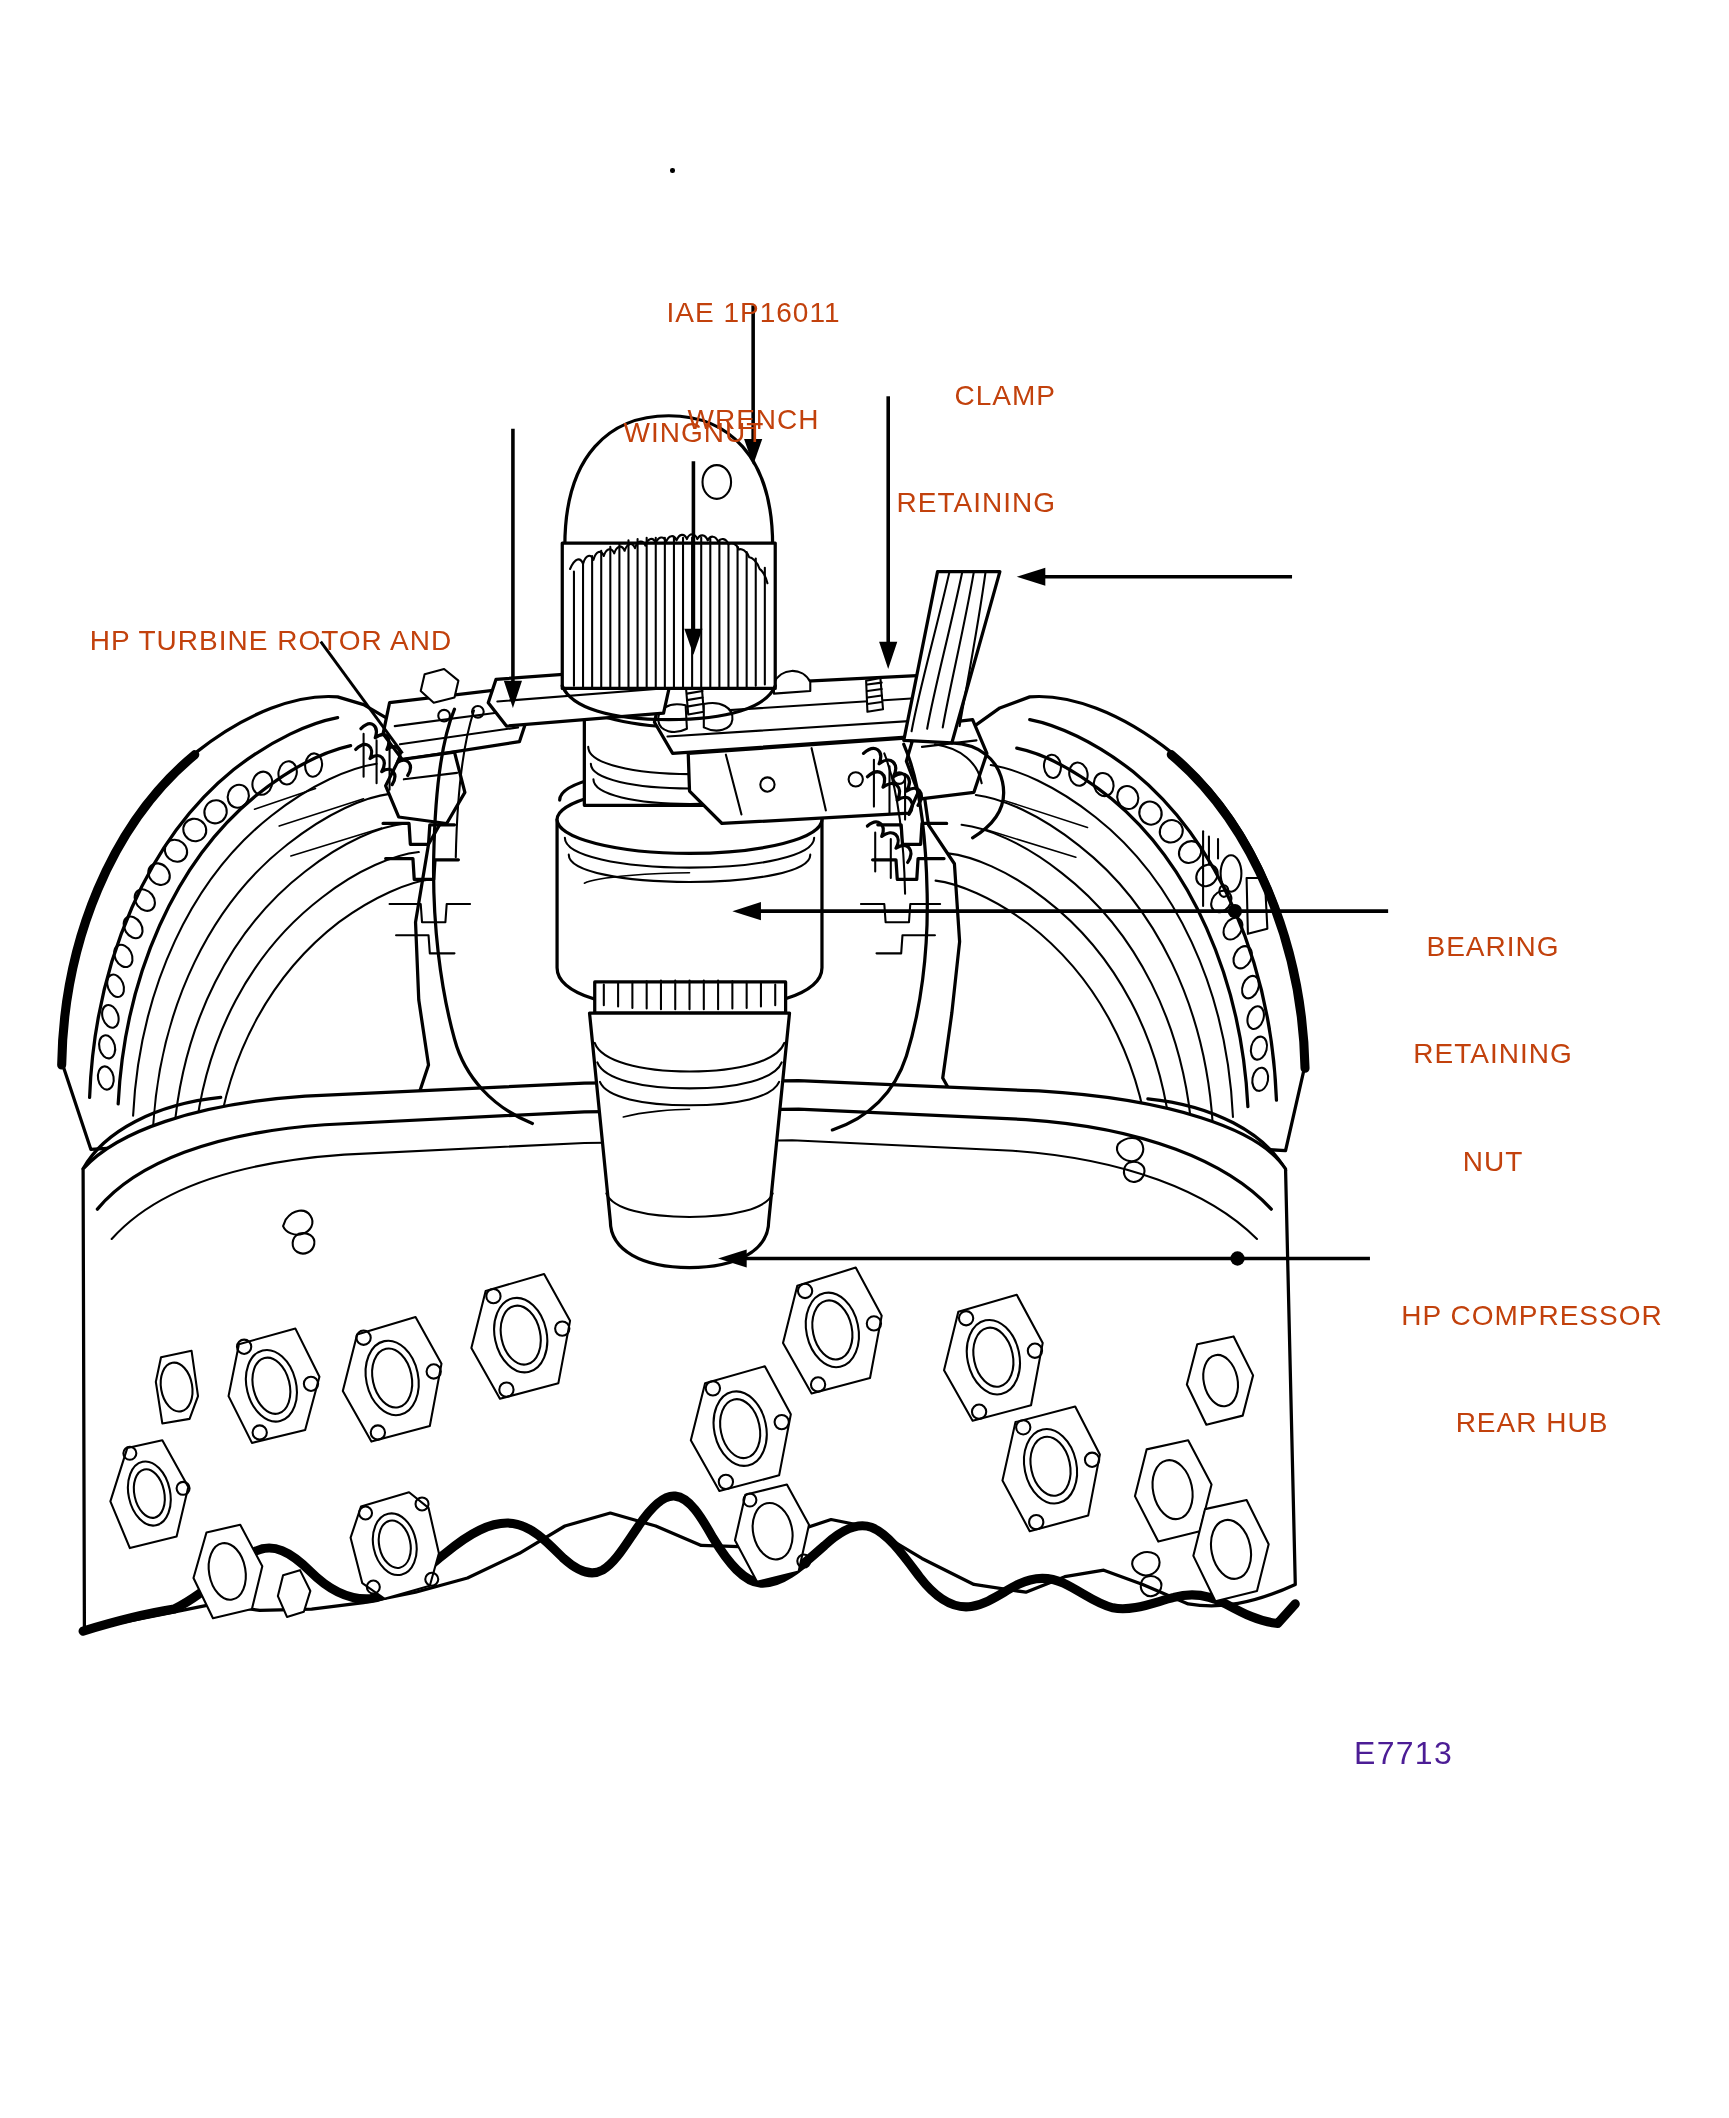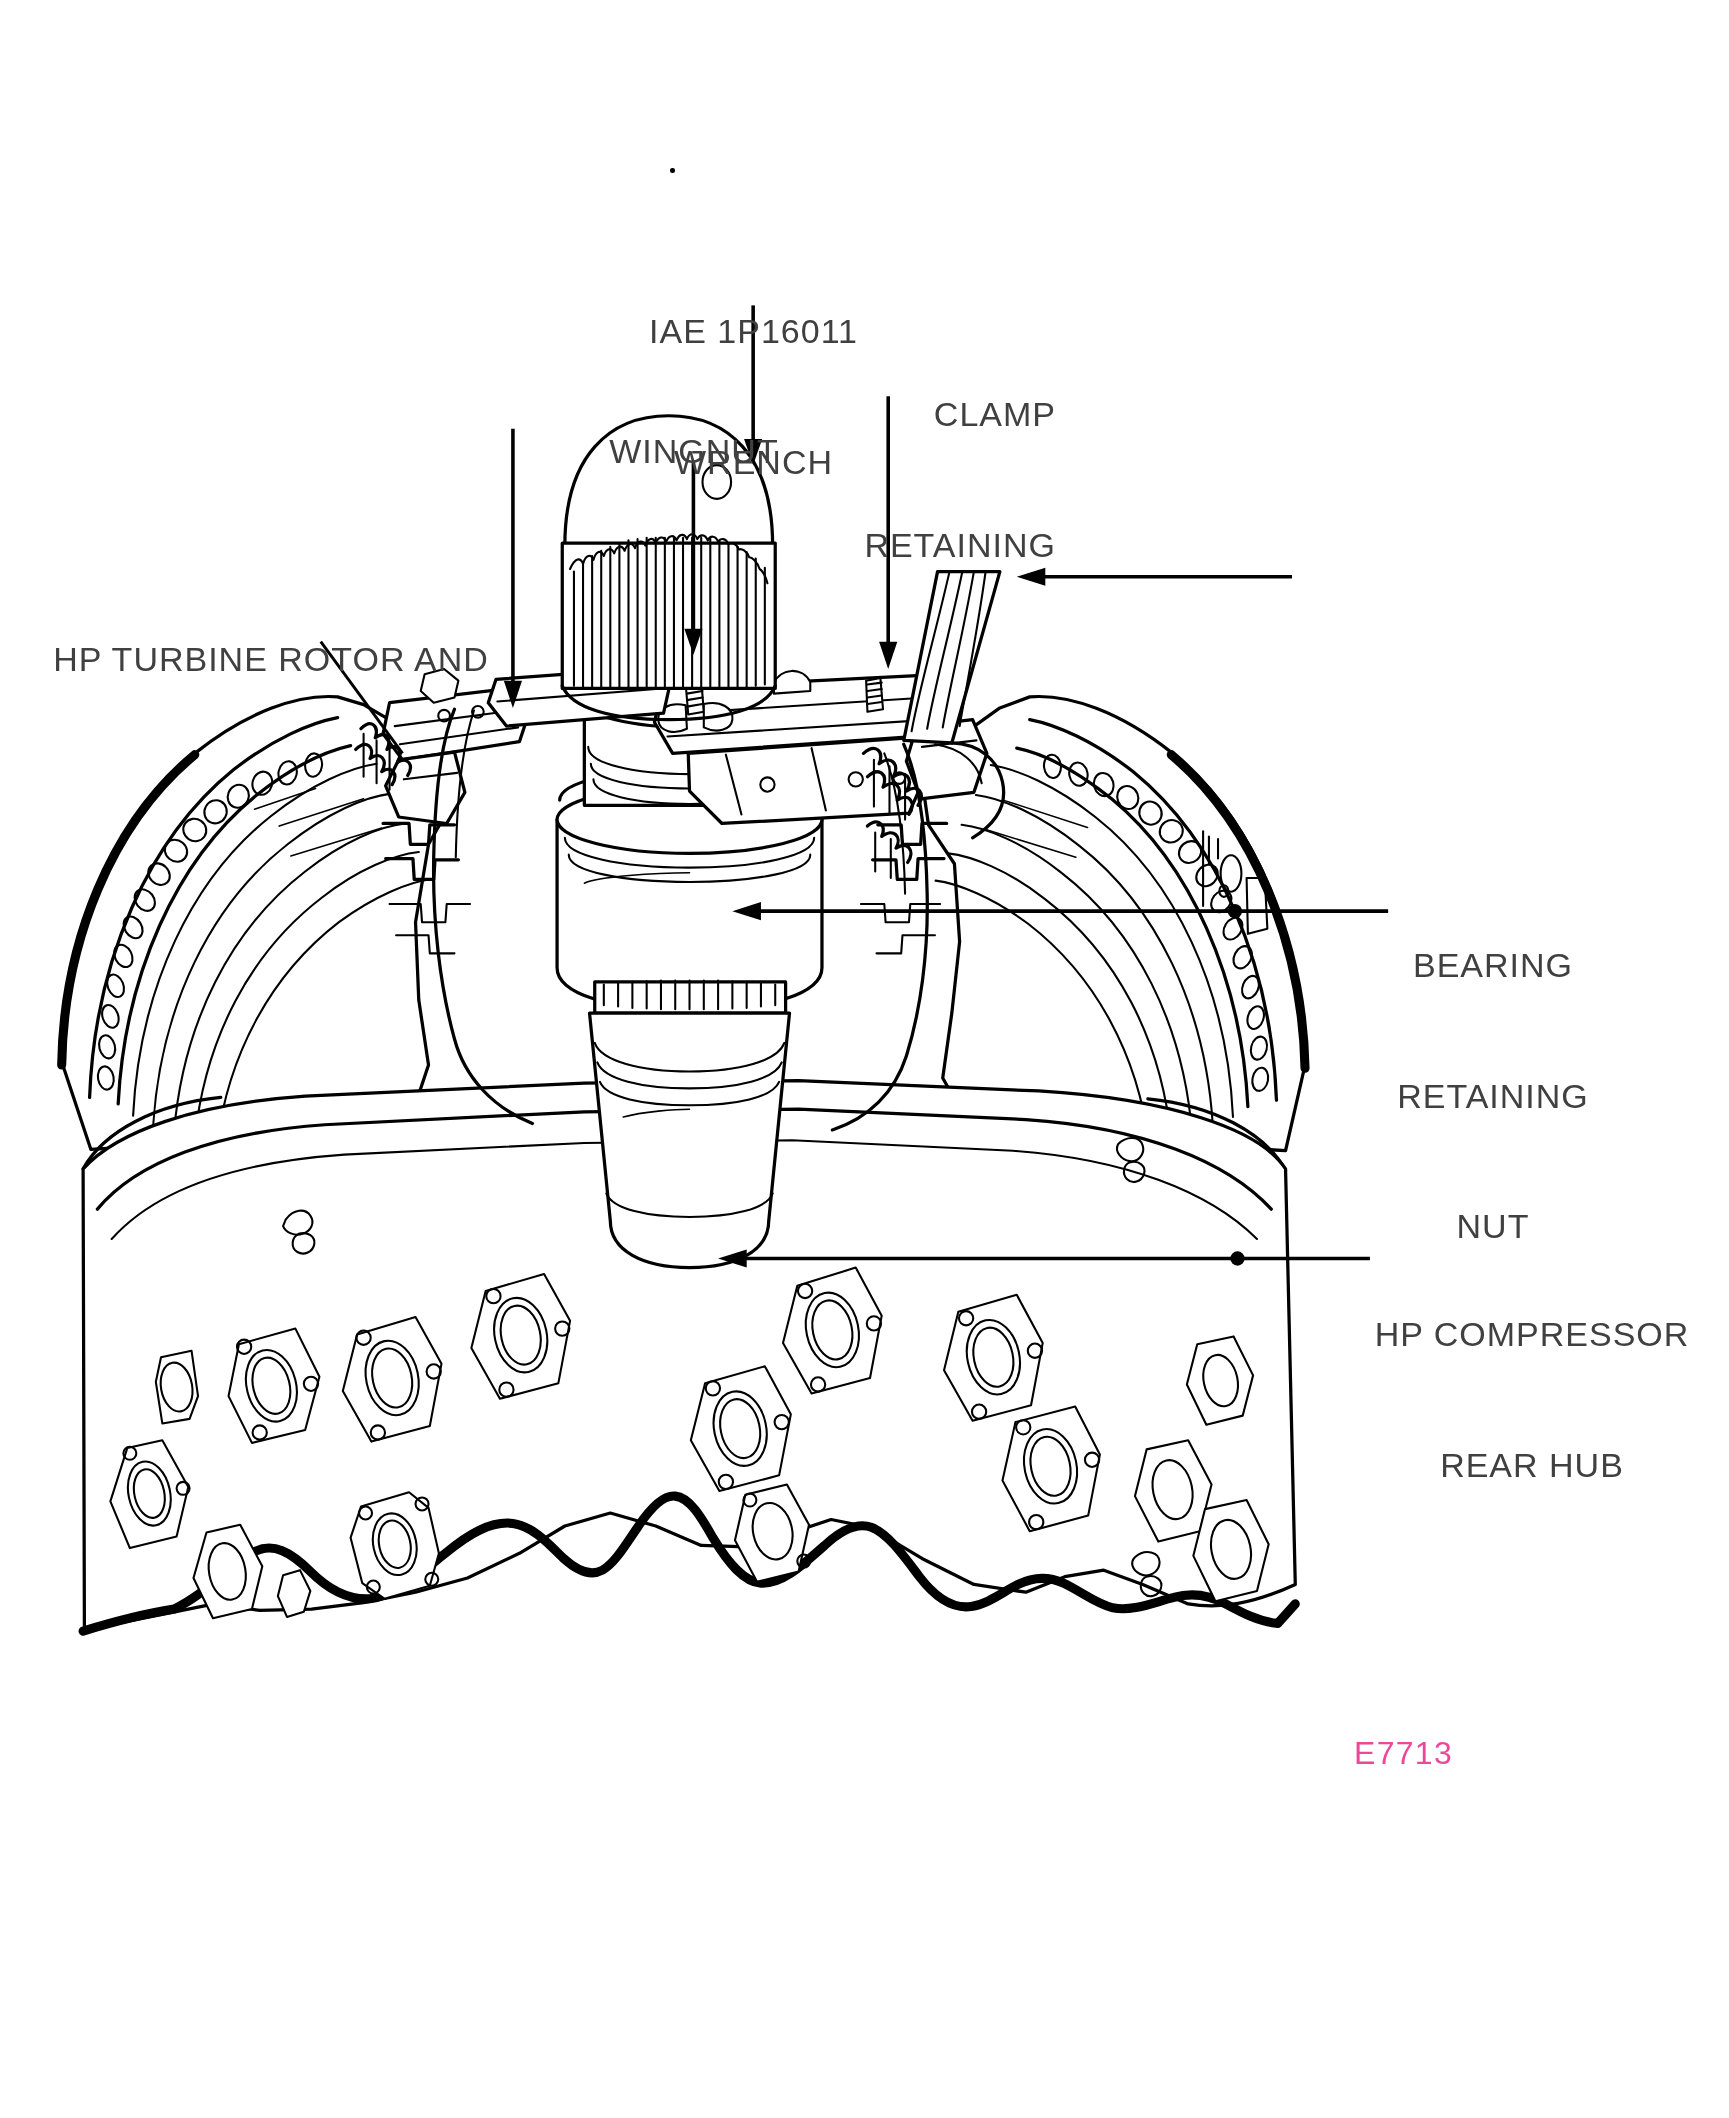--- a/index.html
+++ b/index.html
@@ -33,38 +33,38 @@
   .ln-xheavy { fill: none; stroke: #000; stroke-width: 14; stroke-linecap: round; stroke-linejoin: round; }
   .fillw { fill: #ffffff; stroke: #000; stroke-width: 5; stroke-linejoin: round; }
   .fillw-thin { fill: #ffffff; stroke: #000; stroke-width: 3.2; stroke-linejoin: round; }
   .fillk { fill: #000000; stroke: none; }
   .leader { fill: none; stroke: #000; stroke-width: 5.5; stroke-linecap: butt; }
   .leader-thin { fill: none; stroke: #000; stroke-width: 4.5; stroke-linecap: butt; }
 
   .callout {
     position: absolute;
     font-family: "Liberation Sans", sans-serif;
-    font-size: 34px;
+    font-size: 28px;
     letter-spacing: 1px;
     line-height: 1.28;
-    color: #404040;
+    color: #c2410c;
     white-space: pre;
     font-weight: 400;
   }
   .callout.c-center { text-align: center; }
   .callout.c-left  { text-align: left; }
 
   #figure-id {
     position: absolute;
     left: 1354px;
     top: 1735px;
     font-family: "Liberation Sans", sans-serif;
     font-size: 32px;
     letter-spacing: 1.3px;
-    color: #ec4899;
+    color: #4c1d95;
   }
   .stray-dot {
     position: absolute;
     width: 4.5px; height: 4.5px;
     background: #000;
     border-radius: 50%;
   }
 </style>
 </head>
 <body>

